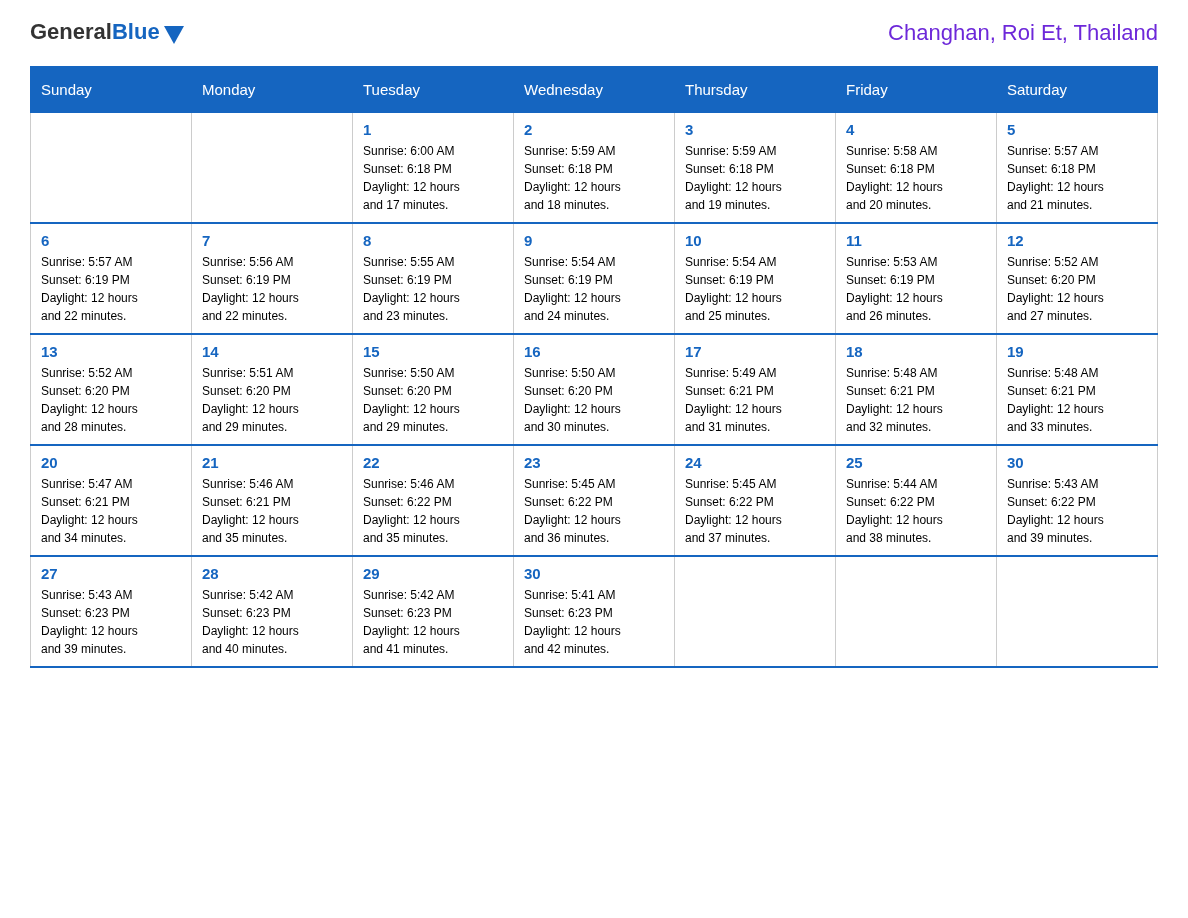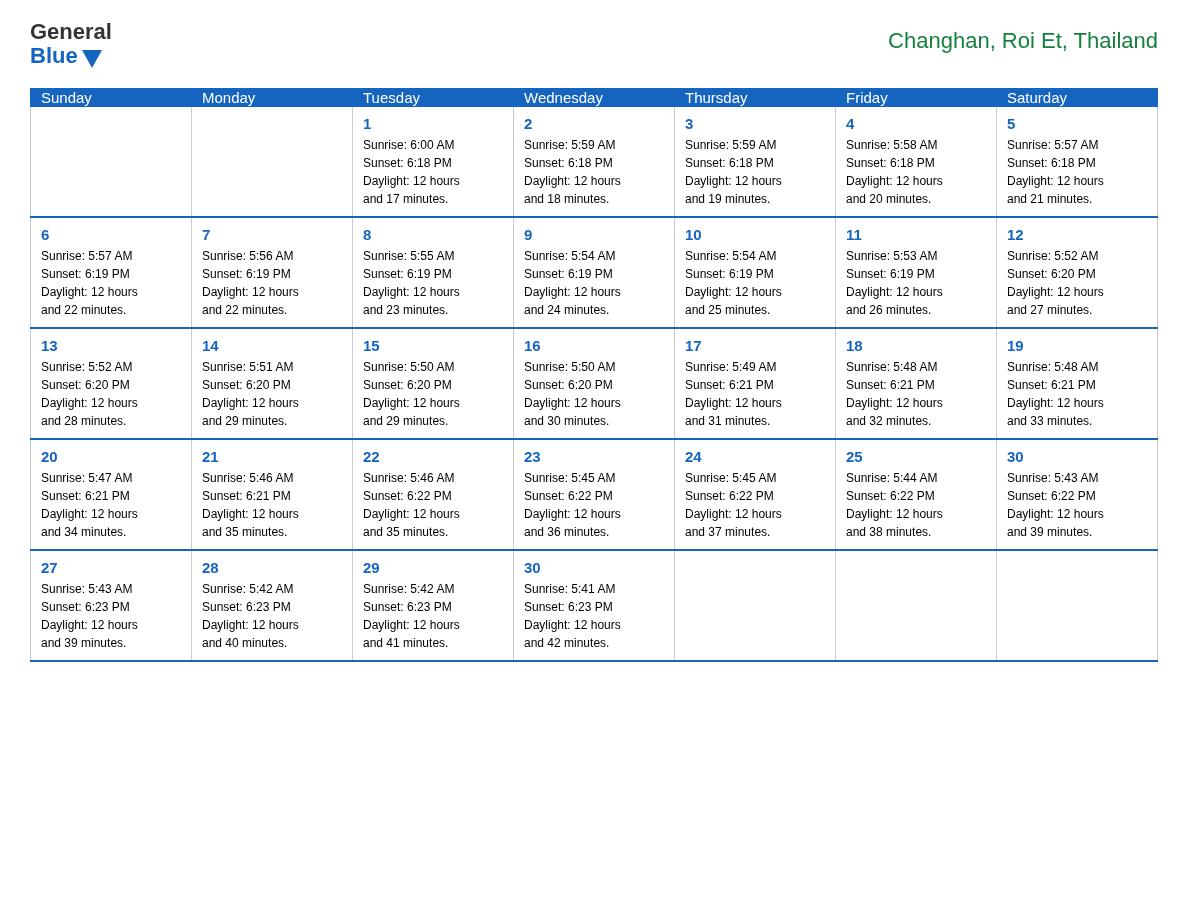--- a/index.html
+++ b/index.html
@@ -11,21 +11,21 @@
       padding: 20px 30px;
     }
     .header {
       display: flex;
       justify-content: space-between;
       align-items: flex-start;
       margin-bottom: 20px;
     }
     .logo {
       display: flex;
-      flex-direction: column;
+      flex-direction: row;
       font-size: 22px;
       font-weight: bold;
       line-height: 1.1;
     }
     .logo-general {
       color: #333;
     }
     .logo-blue {
       color: #1565c0;
       display: flex;
@@ -44,32 +44,32 @@
       text-align: right;
     }
     .month-title {
       font-size: 52px;
       font-weight: bold;
       color: #222;
       line-height: 1.1;
     }
     .location-title {
       font-size: 22px;
-      color: #15803d;
-      margin-top: 8px;
+      color: #6d28d9;
+      margin-top: 0;
     }
     table {
       width: 100%;
       border-collapse: collapse;
       table-layout: fixed;
     }
     thead tr th {
       background-color: #1565c0;
       color: #fff;
-      padding: 0 10px;
+      padding: 14px 10px;
       font-size: 15px;
       font-weight: normal;
       text-align: left;
       border: 1px solid #1565c0;
     }
     tbody tr td {
       vertical-align: top;
       padding: 8px 10px;
       border: 1px solid #ccc;
       font-size: 12.5px;

